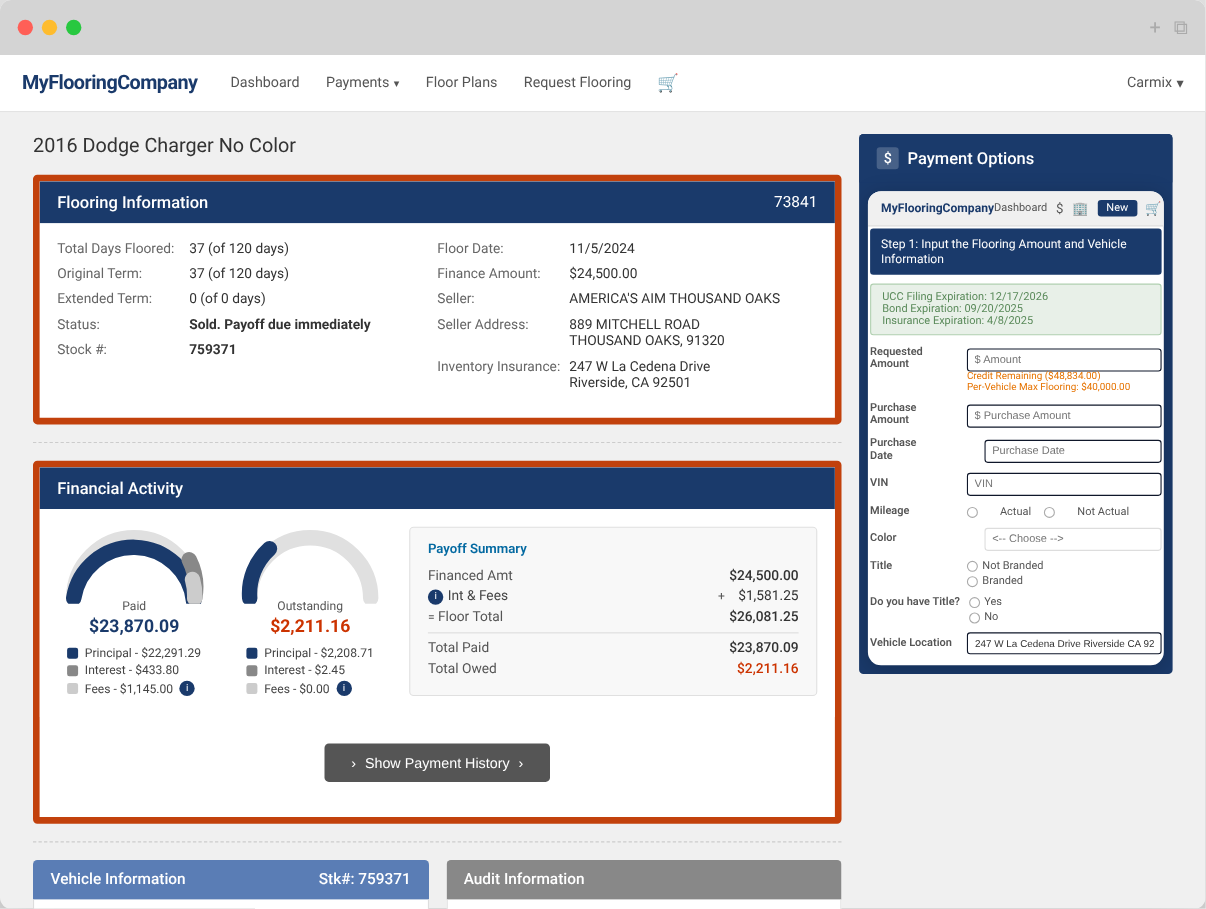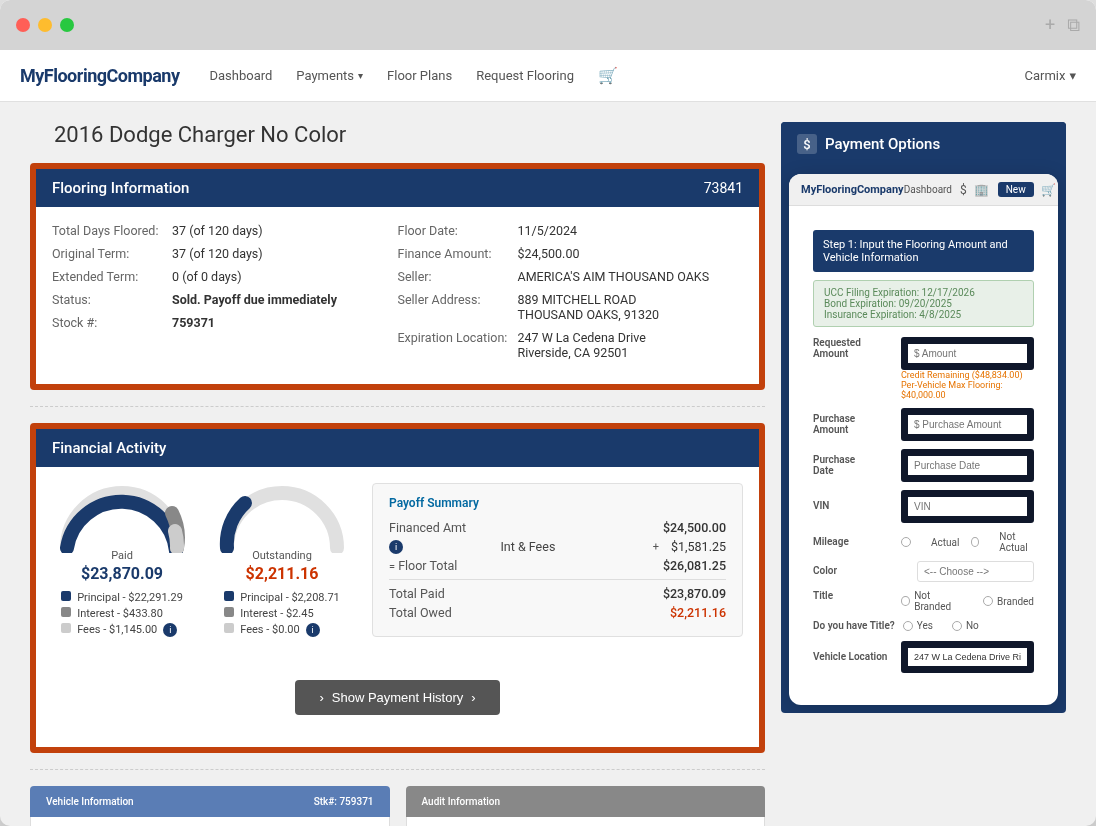--- a/index.html
+++ b/index.html
@@ -90,25 +90,24 @@
       gap: 16px;
       height: calc(826px - 52px - 50px);
       overflow-y: auto;
     }
 
     .left-panel { flex: 1; min-width: 0; }
     .right-panel { width: 285px; flex-shrink: 0; }
 
     
     .page-title {
-      font-size: 22px;
+      font-size: 18px;
       font-weight: 400;
       color: #333;
       margin-bottom: 16px;
-      margin-left: 24px;
     }
 
     
     .card {
       background: #fff;
       border: 6px solid #c2410c;
       border-radius: 4px;
       margin-bottom: 16px;
       overflow: hidden;
     }
@@ -173,21 +172,21 @@
     }
     .gauge-svg { width: 130px; height: 70px; }
     .gauge-label { font-size: 11px; color: #555; margin-top: -4px; }
     .gauge-amount { font-size: 16px; font-weight: 700; margin-top: 2px; }
     .gauge-amount.paid { color: #1a3a6b; }
     .gauge-amount.outstanding { color: #cc3300; }
 
     .legend { margin-top: 8px; }
     .legend-item {
       display: flex;
-      align-items: flex-start;
+      align-items: center;
       gap: 6px;
       font-size: 11px;
       color: #444;
       margin-bottom: 3px;
     }
     .legend-dot {
       width: 10px; height: 10px;
       border-radius: 2px;
       flex-shrink: 0;
     }
@@ -261,21 +260,21 @@
       gap: 16px;
       margin-bottom: 16px;
     }
     .bottom-card {
       border-radius: 4px;
       overflow: hidden;
     }
     .bottom-card-header {
       padding: 10px 16px;
       color: #fff;
-      font-size: 10px;
+      font-size: 14px;
       font-weight: 500;
       display: flex;
       align-items: center;
       justify-content: space-between;
     }
     .bottom-card-header.blue-light { background: #5a7db5; }
     .bottom-card-header.gray { background: #888; }
     .bottom-card-body {
       background: #fff;
       border: 1px solid #ddd;
@@ -353,21 +352,21 @@
       font-size: 12px;
       color: #555;
     }
     .mobile-new-btn {
       background: #1a3a6b;
       color: #fff;
       font-size: 10px;
       padding: 2px 8px;
       border-radius: 3px;
     }
-    .mobile-body { padding: 24px; }
+    .mobile-body { padding: 2px; }
     .mobile-step-header {
       background: #1a3a6b;
       color: #fff;
       padding: 8px 10px;
       font-size: 11px;
       border-radius: 3px;
       margin-bottom: 8px;
     }
     .mobile-alert {
       background: #e8f0e8;
@@ -382,21 +381,21 @@
       margin-bottom: 8px;
     }
     .mobile-form-label {
       font-size: 10px;
       color: #555;
       font-weight: 600;
       margin-bottom: 2px;
     }
     .mobile-form-input {
       width: 100%;
-      border: 7px solid #0f172a;
+      border: 1px solid #0f172a;
       border-radius: 3px;
       padding: 4px 6px;
       font-size: 10px;
       color: #999;
     }
     .mobile-form-hint {
       font-size: 9px;
       color: #e67300;
     }
     .mobile-radio-group {
@@ -421,21 +420,22 @@
       border: 1px solid #ddd;
       border-radius: 3px;
       padding: 4px 6px;
       font-size: 10px;
       color: #777;
       background: #fff;
       appearance: none;
     }
     .mobile-checkbox-group {
       display: flex;
-      gap: 19px;
+      flex-direction: column;
+      gap: 3px;
     }
     .mobile-checkbox-item {
       display: flex;
       align-items: center;
       gap: 4px;
       font-size: 10px;
       color: #555;
     }
     .check-box {
       width: 10px; height: 10px;
@@ -528,21 +528,21 @@
               </div>
               <div class="info-row">
                 <span class="info-label">Seller:</span>
                 <span class="info-value">AMERICA'S AIM THOUSAND OAKS</span>
               </div>
               <div class="info-row">
                 <span class="info-label">Seller Address:</span>
                 <span class="info-value">889 MITCHELL ROAD<br>THOUSAND OAKS, 91320</span>
               </div>
               <div class="info-row">
-                <span class="info-label">Expiration Location:</span>
+                <span class="info-label">Inventory Insurance:</span>
                 <span class="info-value">247 W La Cedena Drive<br>Riverside, CA 92501</span>
               </div>
             </div>
           </div>
         </div>
       </div>
 
       <hr class="divider-dashed">
 
       <div class="card">
@@ -606,21 +606,21 @@
           </div>
 
           <div class="payoff-summary">
             <div class="payoff-title">Payoff Summary</div>
             <div class="payoff-row">
               <span class="label">Financed Amt</span>
               <span class="value">$24,500.00</span>
             </div>
             <div class="payoff-row-fees">
               <span class="info-icon">i</span>
-              <span style="flex:1;text-align:center;">Int &amp; Fees</span>
+              <span style="flex:1;">Int &amp; Fees</span>
               <span class="plus-sign">+</span>
               <span style="margin-left:8px; font-size:12.5px; color:#333;">$1,581.25</span>
             </div>
             <div class="payoff-row">
               <span class="label">
                 <span class="equals-sign">=</span>
                 <span>Floor Total</span>
               </span>
               <span class="value">$26,081.25</span>
             </div>
@@ -728,21 +728,21 @@
                   </div>
                   <input class="mobile-form-input" placeholder="$ Purchase Amount" style="color: rgb(153, 153, 153);">
                 </div>
               </div>
 
               <div class="mobile-form-group">
                 <div style="display:flex; gap:8px; align-items:center;">
                   <div style="min-width:80px;">
                     <div class="mobile-form-label">Purchase<br>Date</div>
                   </div>
-                  <input class="mobile-form-input" placeholder="Purchase Date" style="color: rgb(153, 153, 153);">
+                  <input class="mobile-form-input" placeholder="Purchase Date" style="color: rgb(153, 153, 153); margin-left: 16px;">
                 </div>
               </div>
 
               <div class="mobile-form-group">
                 <div style="display:flex; gap:8px; align-items:center;">
                   <div style="min-width:80px;">
                     <div class="mobile-form-label">VIN</div>
                   </div>
                   <input class="mobile-form-input" placeholder="VIN" style="color: rgb(153, 153, 153);">
                 </div>

